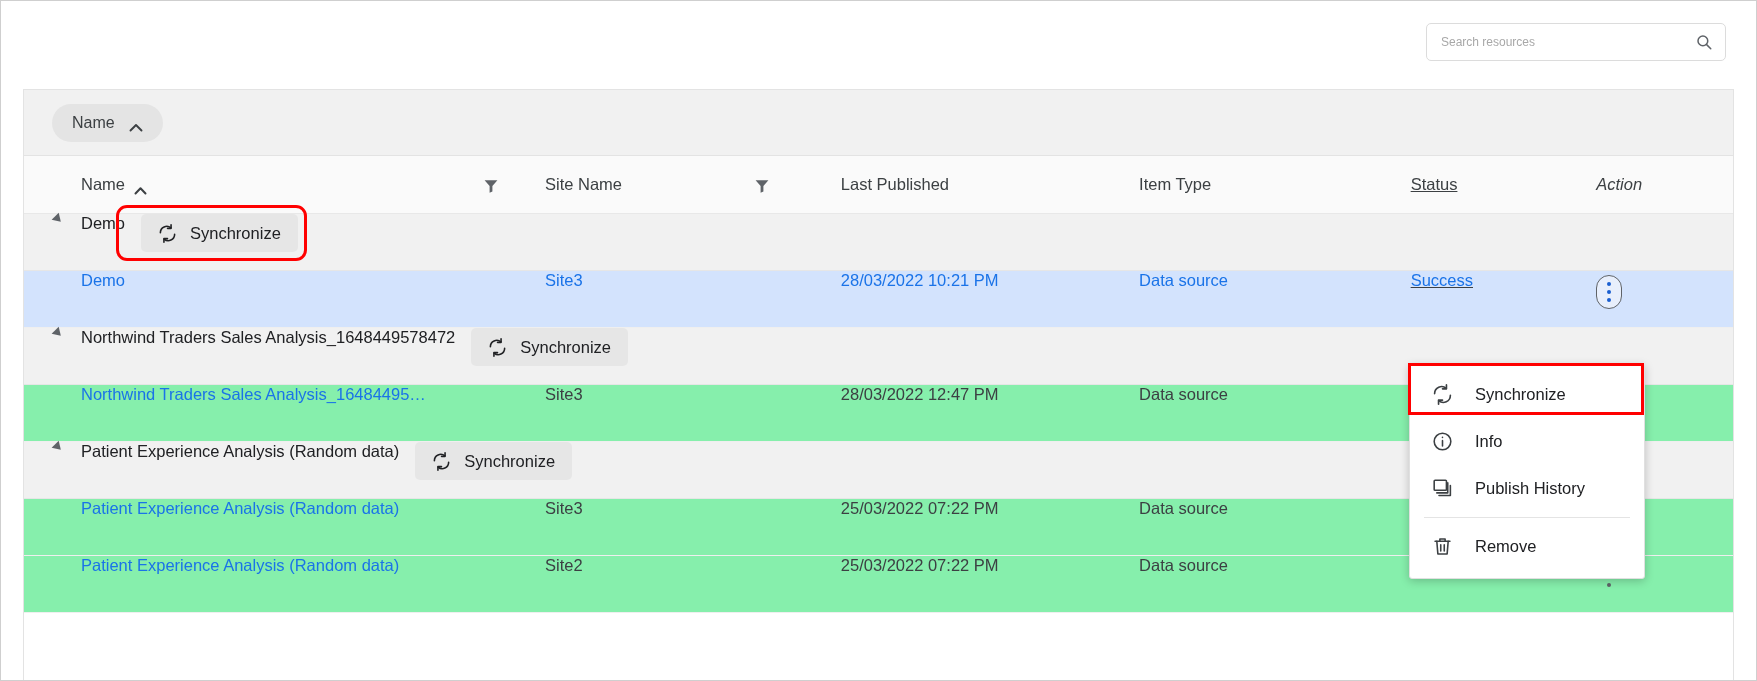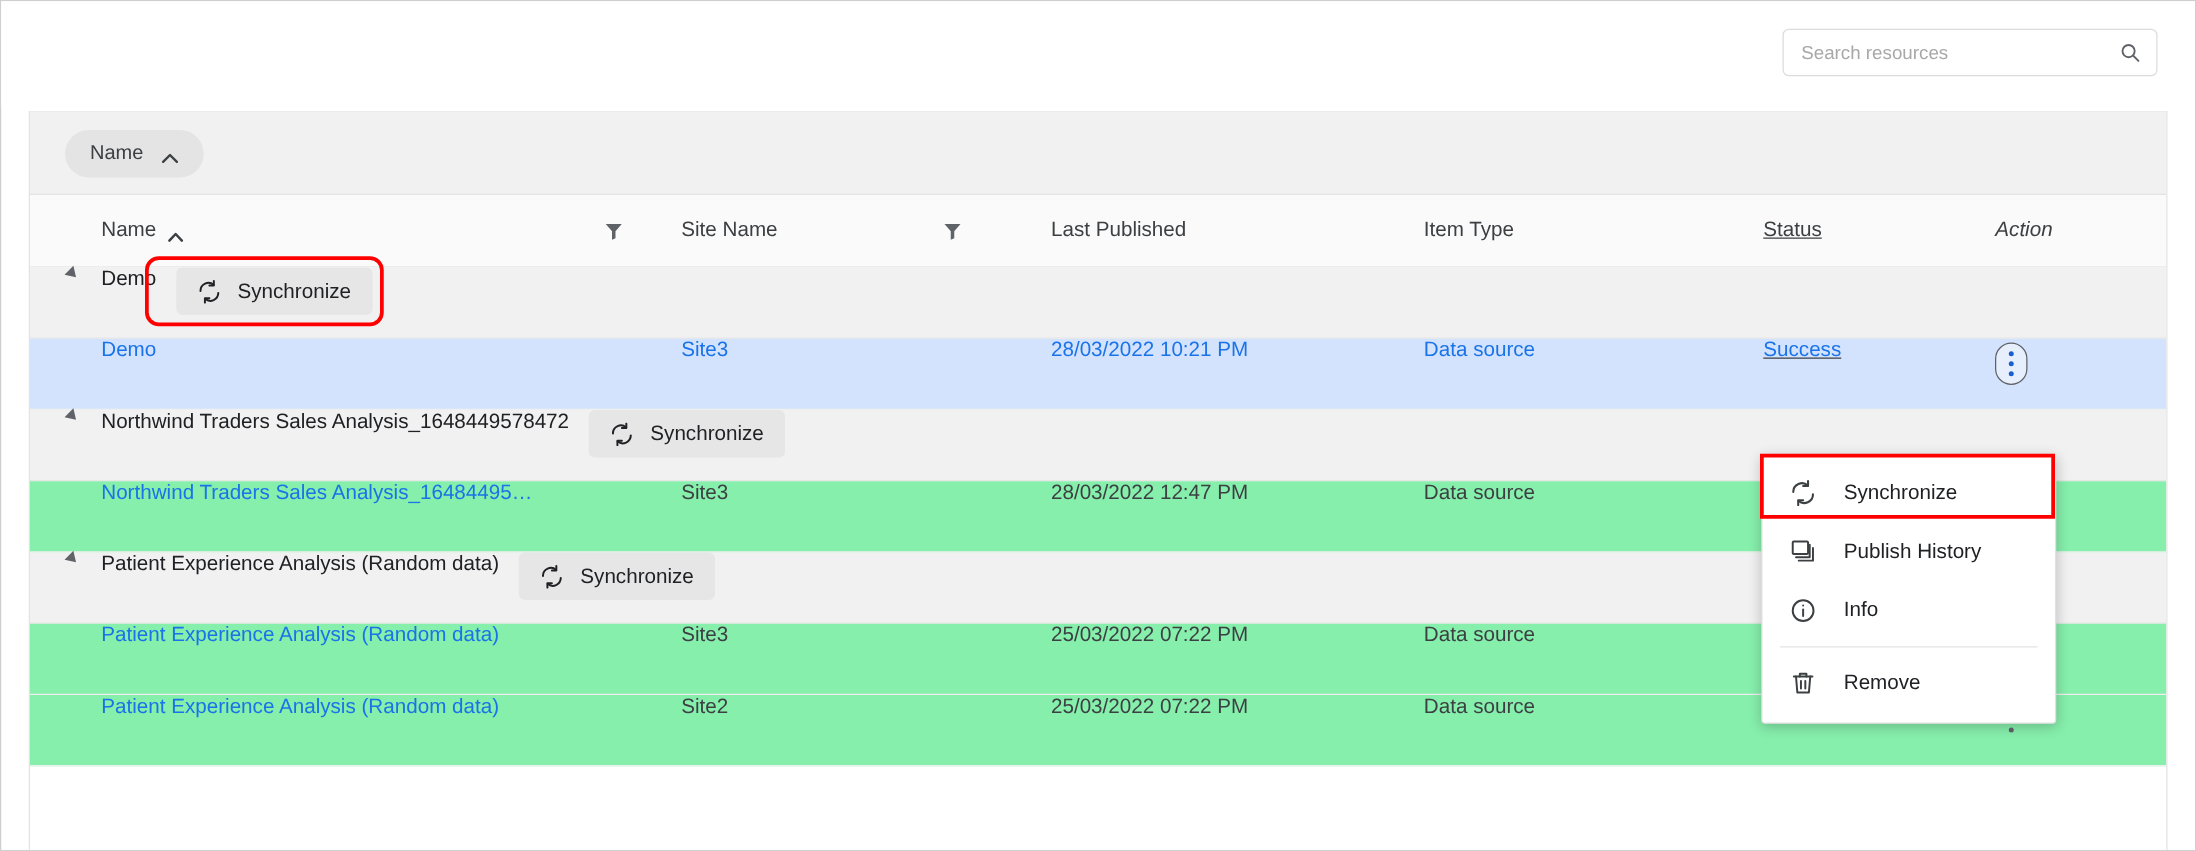--- a/index.html
+++ b/index.html
@@ -30,21 +30,21 @@
     border: 1px solid #dcdcdc;
     border-radius: 5px;
     background: #ffffff;
     display: flex; align-items: center;
     padding: 0 12px;
   }
   .search-input {
     flex: 1 1 auto;
     border: none; outline: none;
     font-family: "Liberation Sans", sans-serif;
-    font-size: 15px;
+    font-size: 12px;
     color: #3c4043;
     background: transparent;
   }
   .search-input::placeholder { color: #a8a8a8; }
   .search-icon { width: 18px; height: 18px; flex: 0 0 auto; color: #5f6368; }
 
   
   .panel {
     position: absolute;
     left: 22px; right: 22px;
@@ -447,38 +447,38 @@
           <polyline points="16.5,1 16.5,5.5 12,5.5"></polyline>
           <path d="M21 13a8 8 0 0 1-13.3 6"></path>
           <polyline points="7.5,23 7.5,18.5 12,18.5"></polyline>
         </svg>
       </span>
       <span>Synchronize</span>
     </div>
 
     <div class="ctx-item">
       <span class="ctx-icon">
+        <svg viewBox="0 0 24 24" fill="none" stroke="currentColor" stroke-width="1.8" stroke-linecap="round" width="21" height="21">
+          <circle cx="12" cy="12" r="9.5"></circle>
+          <line x1="12" y1="11" x2="12" y2="17"></line>
+          <circle cx="12" cy="7.3" r="0.9" fill="currentColor" stroke="none"></circle>
+        </svg>
+      </span>
+      <span>Info</span>
+    </div>
+
+    <div class="ctx-item">
+      <span class="ctx-icon">
         <svg viewBox="0 0 24 24" fill="none" stroke="currentColor" stroke-width="1.8" stroke-linecap="round" stroke-linejoin="round" width="21" height="21">
           <rect x="2.5" y="2.5" width="14" height="11.5" rx="1"></rect>
           <path d="M5.5 17 H18 V5.5"></path>
           <path d="M8 20 H21 V8.5"></path>
         </svg>
       </span>
       <span>Publish History</span>
-    </div>
-
-    <div class="ctx-item">
-      <span class="ctx-icon">
-        <svg viewBox="0 0 24 24" fill="none" stroke="currentColor" stroke-width="1.8" stroke-linecap="round" width="21" height="21">
-          <circle cx="12" cy="12" r="9.5"></circle>
-          <line x1="12" y1="11" x2="12" y2="17"></line>
-          <circle cx="12" cy="7.3" r="0.9" fill="currentColor" stroke="none"></circle>
-        </svg>
-      </span>
-      <span>Info</span>
     </div>
 
     <div class="ctx-sep"></div>
 
     <div class="ctx-item">
       <span class="ctx-icon">
         <svg viewBox="0 0 24 24" fill="none" stroke="currentColor" stroke-width="1.8" stroke-linecap="round" stroke-linejoin="round" width="21" height="21">
           <path d="M3.5 6 H20.5"></path>
           <path d="M9 6 V3.5 H15 V6"></path>
           <path d="M5.5 6 L6.7 20.5 H17.3 L18.5 6"></path>

